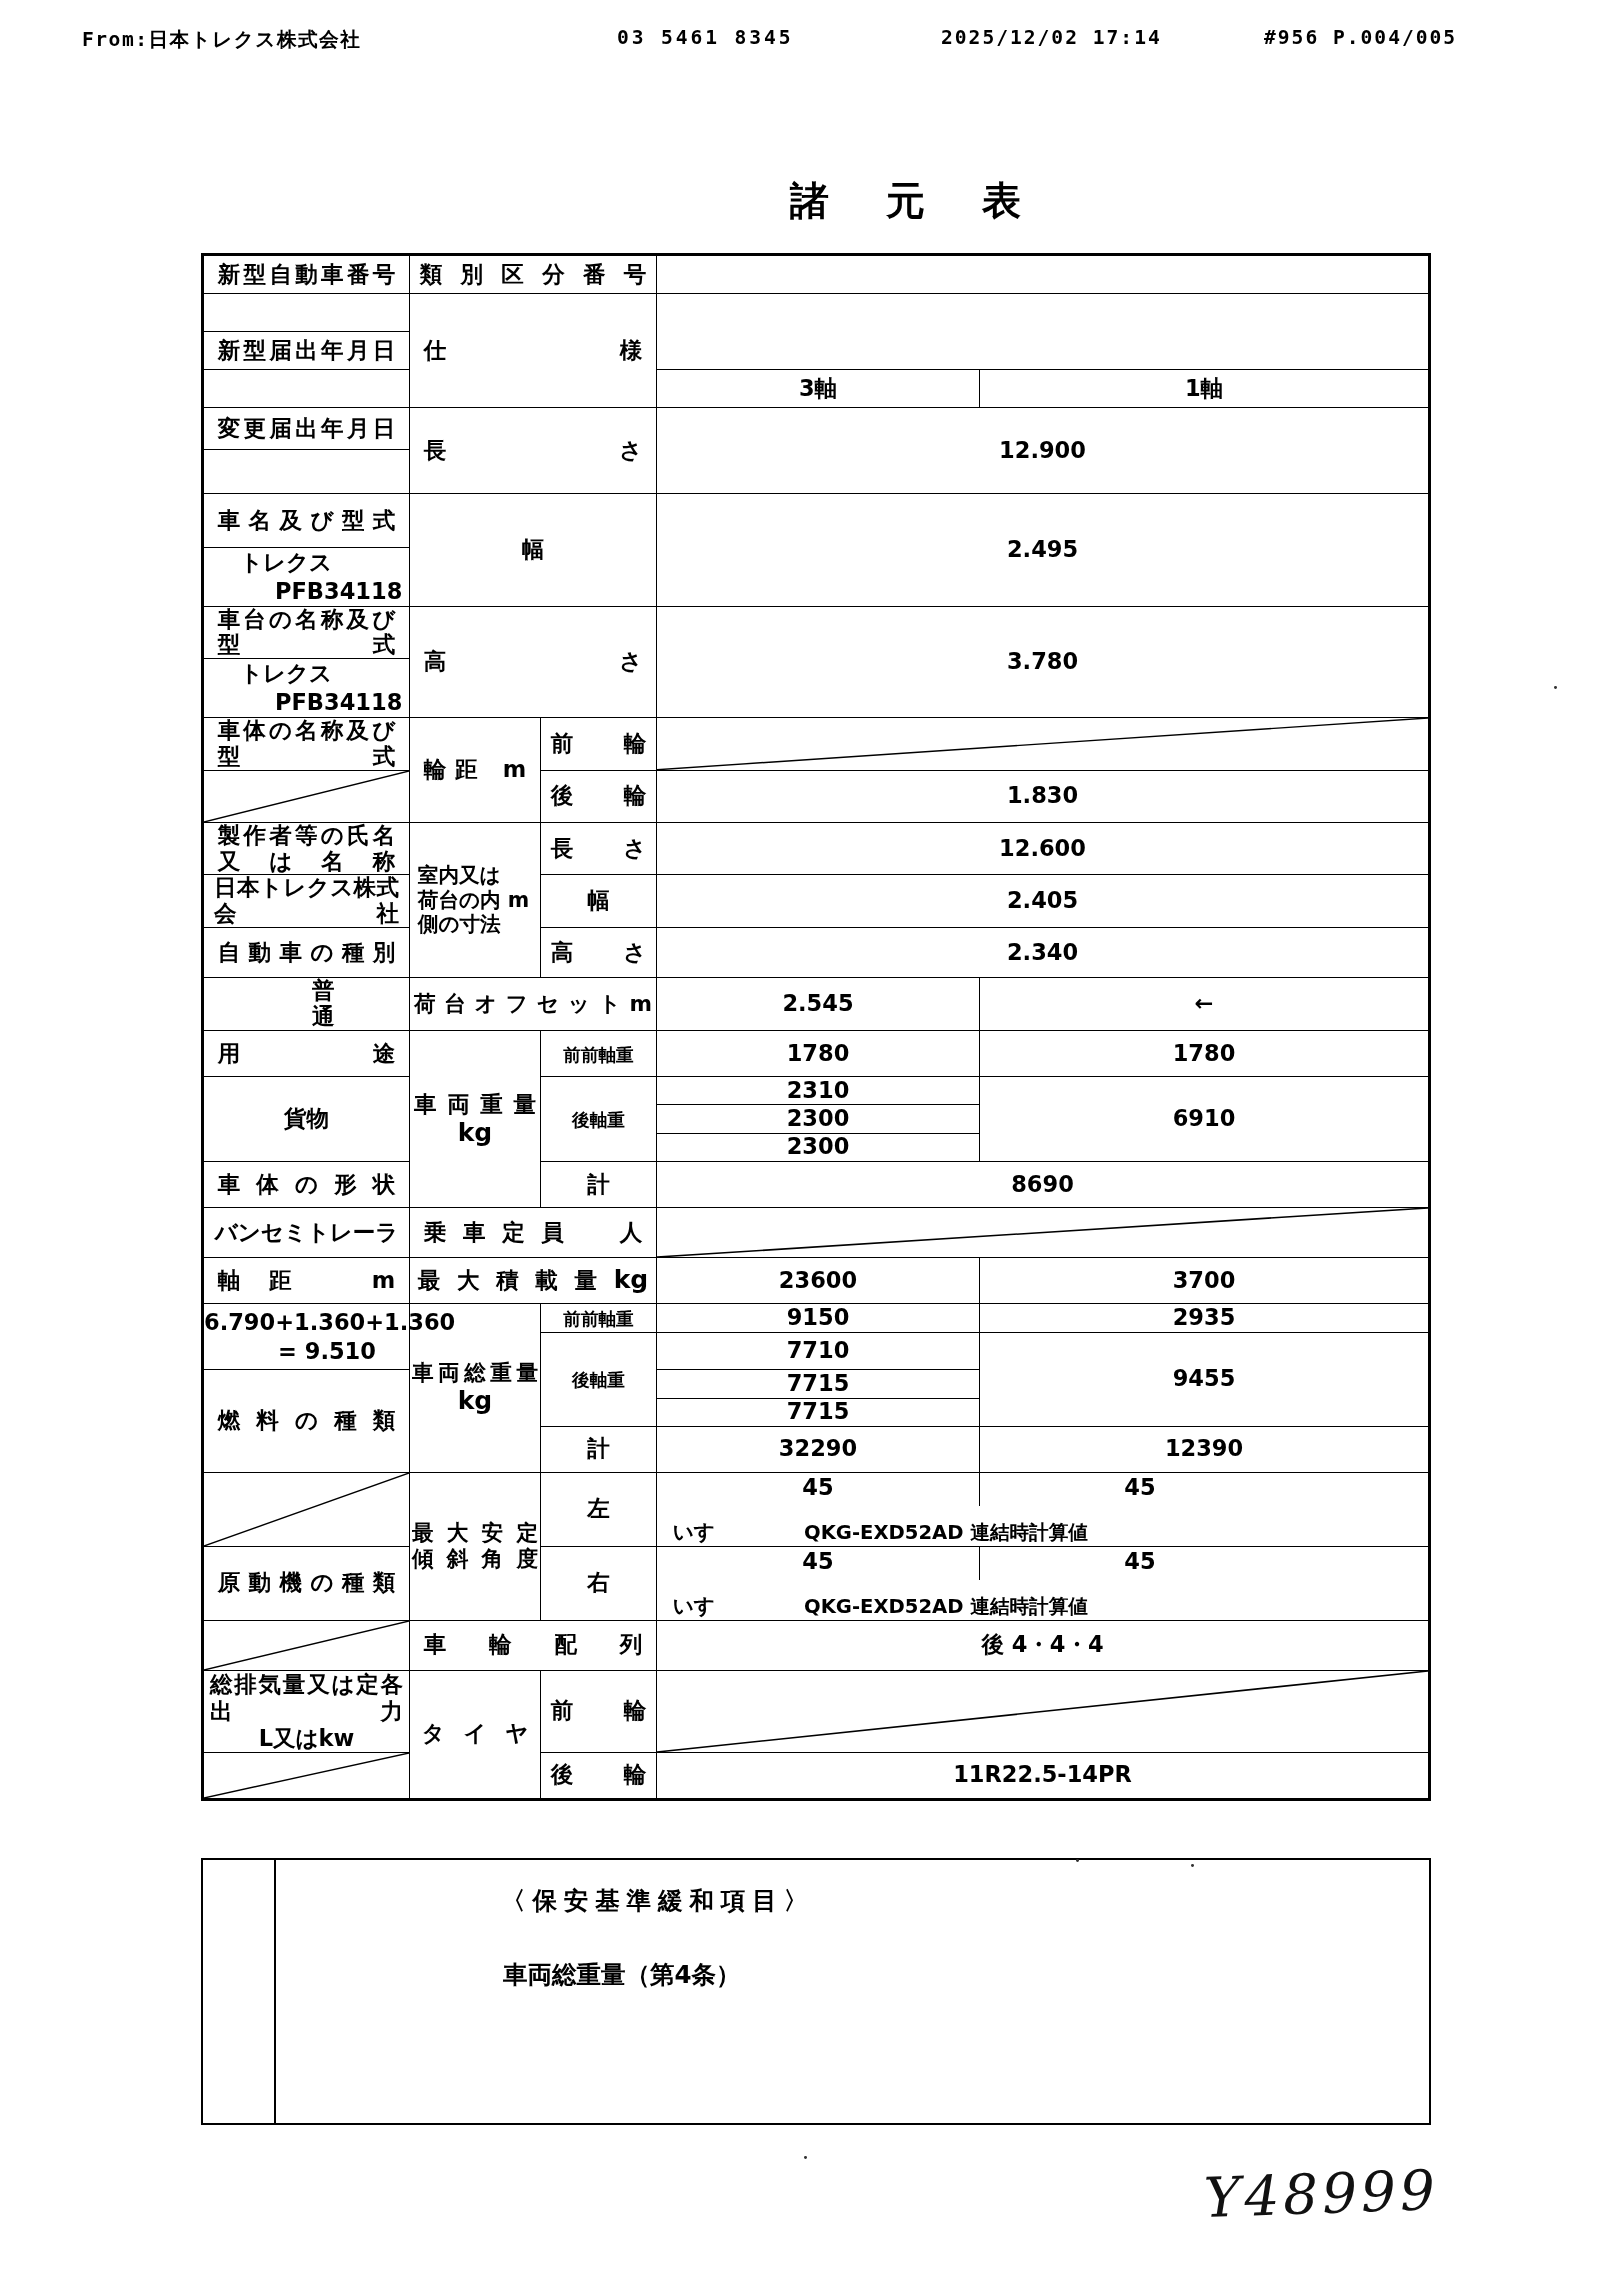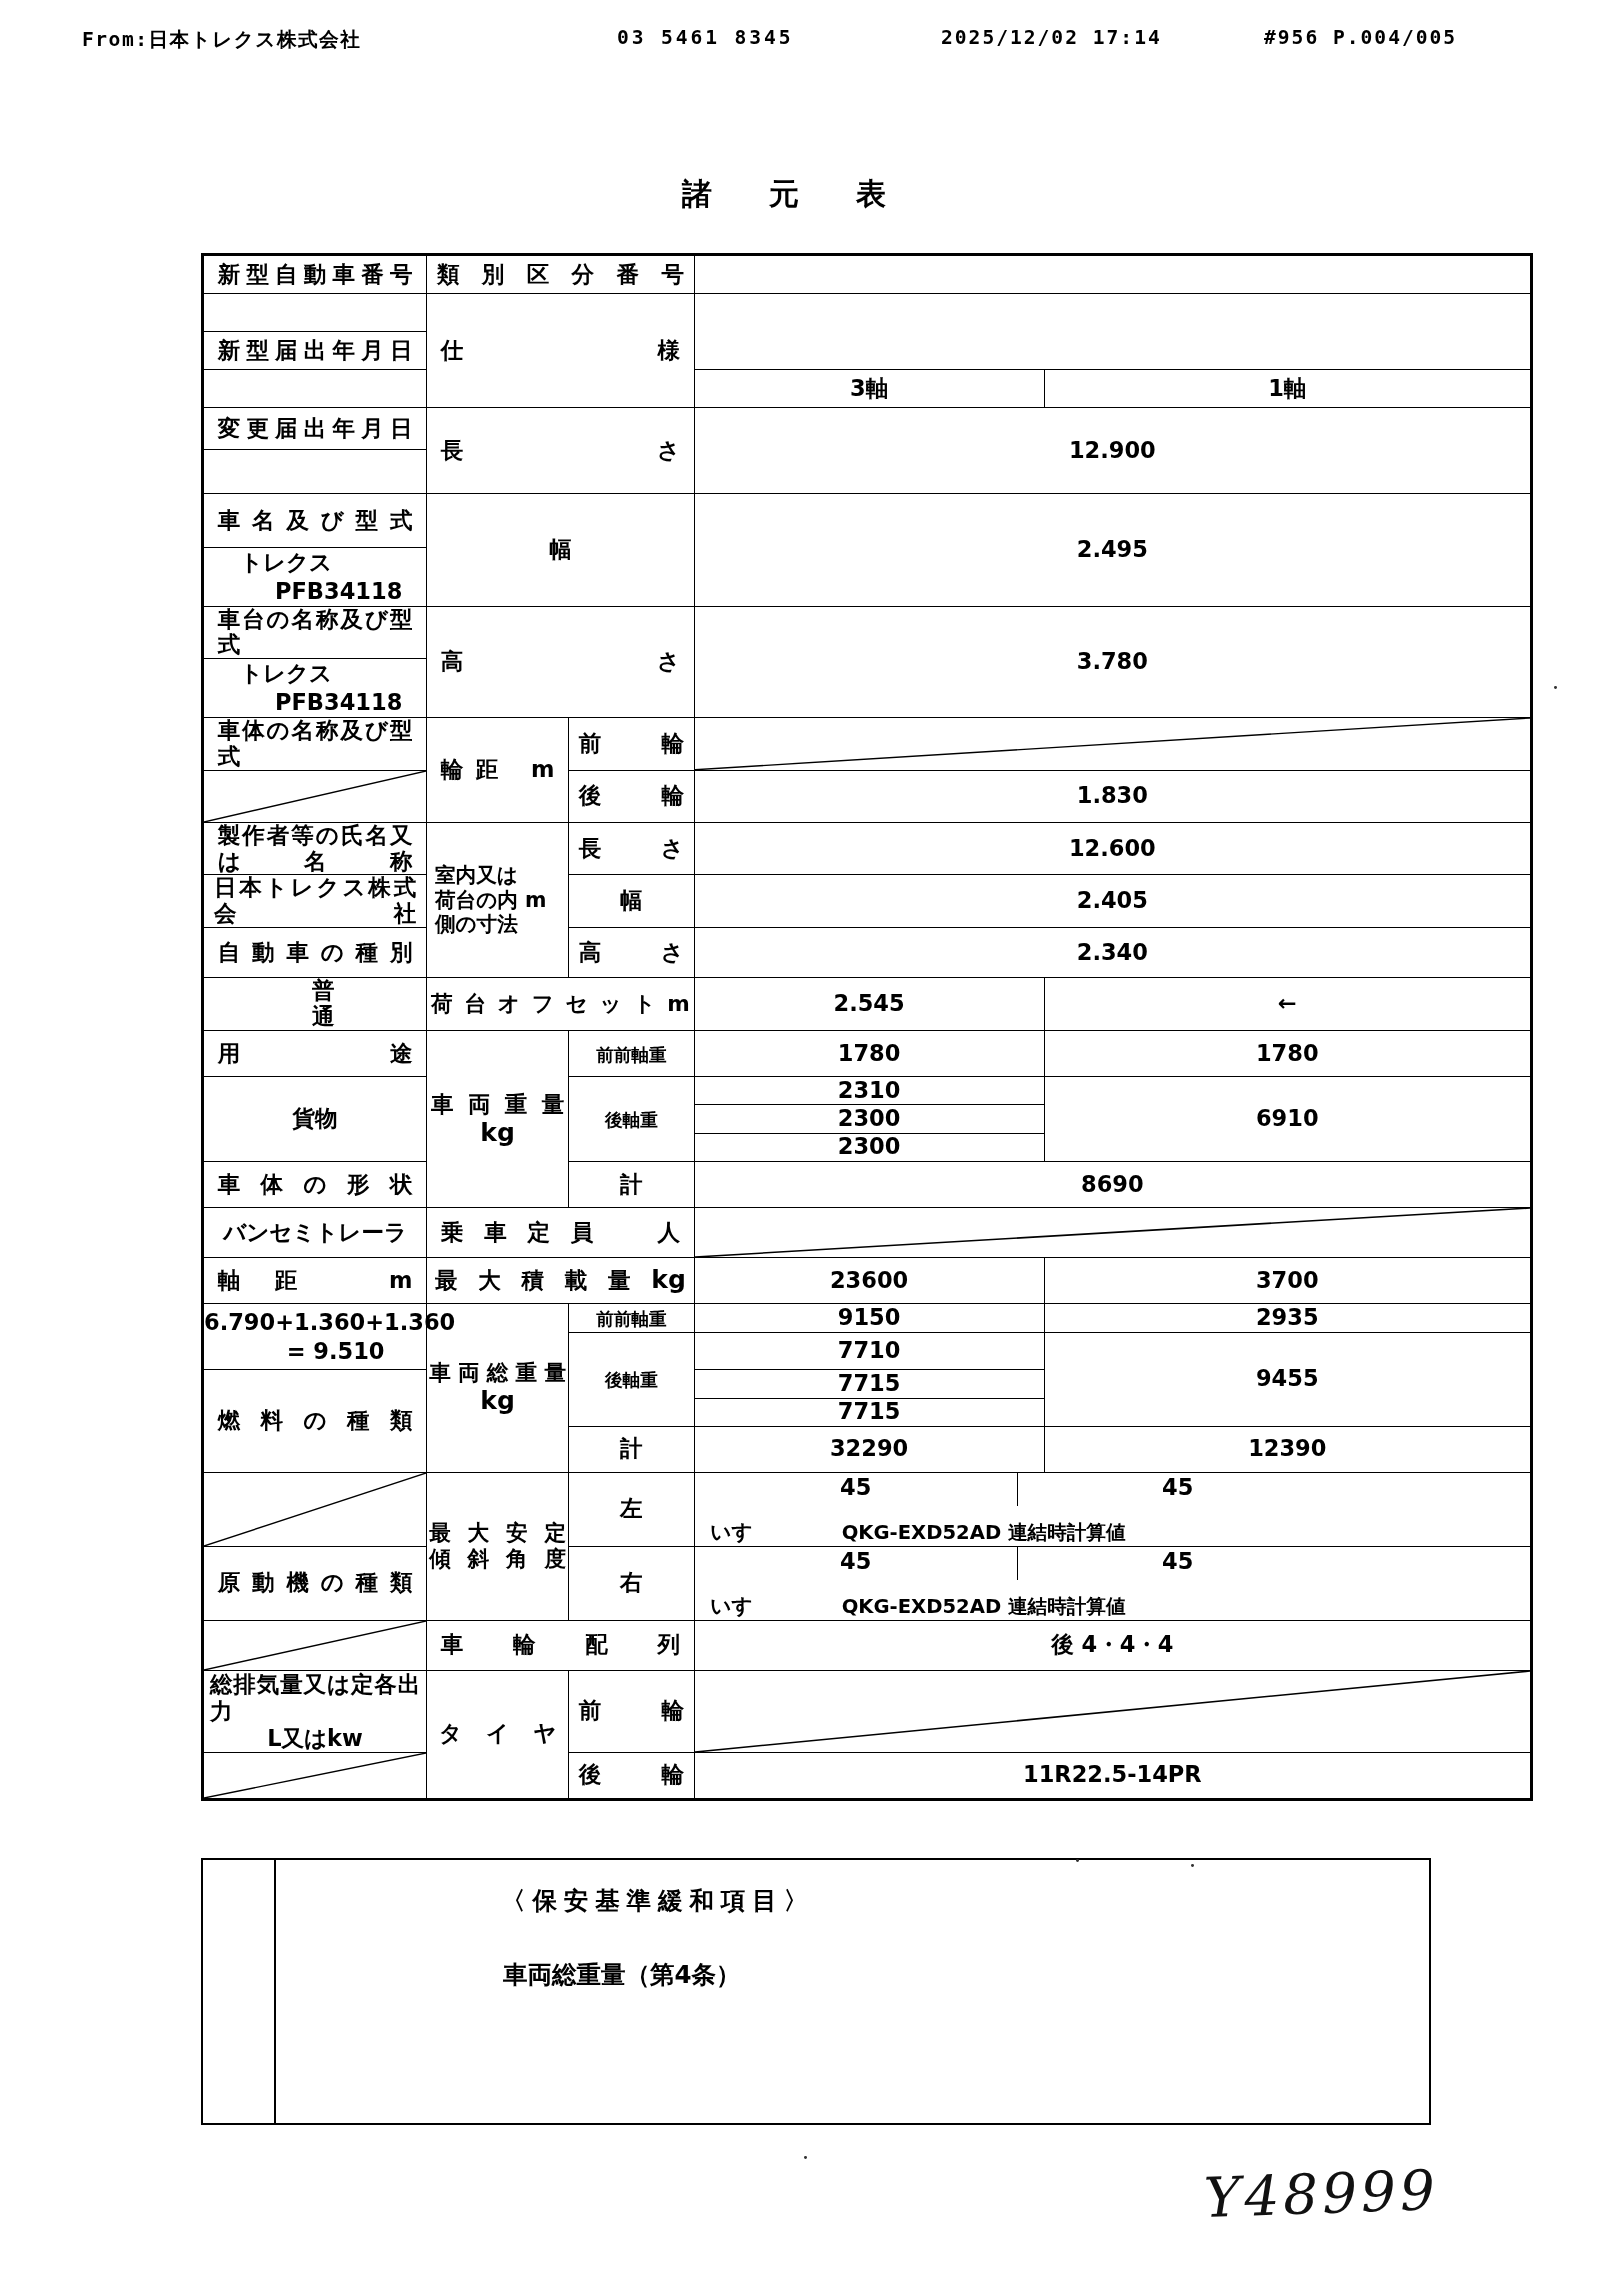--- a/index.html
+++ b/index.html
@@ -38,34 +38,34 @@
   .fh-tel   { left: 617px; letter-spacing: 2.9px; }
   .fh-date  { left: 941px; letter-spacing: 2px; text-align: center; }
   .fh-page  { left: 1264px; letter-spacing: 2px; }
 
   
   .doc-title {
     position: absolute;
     top: 174px;
     left: 490px;
     width: 588px;
-    text-align: center;
-    font-size: 30px;
+    text-align: right;
+    font-size: 39px;
     font-weight: bold;
     letter-spacing: 57px;
     text-indent: 57px;
     font-family: "DejaVu Sans", "Liberation Sans", sans-serif;
   }
 
   
   .sheet {
     position: absolute;
     left: 201px;
     top: 253px;
-    width: 1332px;
+    width: 1230px;
     border: 2.9px solid #000;
     box-sizing: border-box;
   }
   table.spec {
     border-collapse: collapse;
     table-layout: fixed;
     width: 100%;
     font-size: 22.5px;
   }
   table.spec td {

